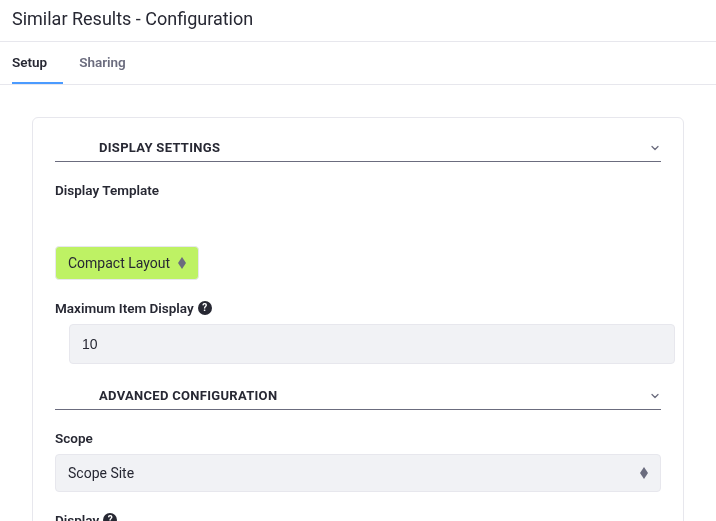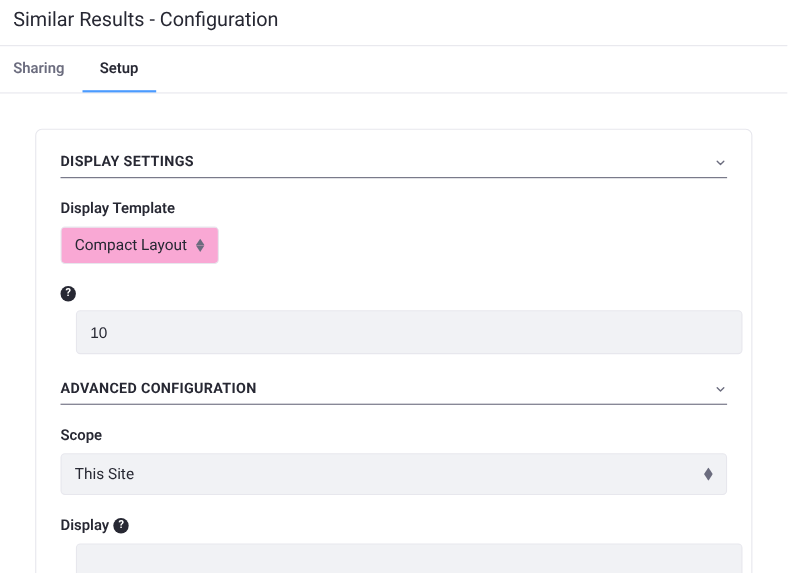--- a/index.html
+++ b/index.html
@@ -53,45 +53,47 @@
     align-items: center;
     border-bottom: 1px solid #6b6c7e;
     padding-bottom: 6px;
     margin-bottom: 18px;
     cursor: pointer;
   }
   .section-title {
     font-size: 13px;
     font-weight: 700;
     letter-spacing: 0.3px;
+    margin-left: 44px;
   }
   .chevron svg { display: block; }
   .field-label {
     font-size: 13.5px;
     font-weight: 600;
     color: #272833;
     margin-bottom: 8px;
     display: flex;
     align-items: center;
     gap: 4px;
     margin-top: 20px;
   }
   .field-block { margin-bottom: 24px; }
   .field-block.tight { margin-bottom: 18px; }
   .select-inline {
     display: inline-flex;
     align-items: center;
-    background: #f9a8d4;
+    background: #bef264;
     border: 1px solid #e7e7ed;
     border-radius: 4px;
     padding: 8px 12px;
     font-size: 14px;
     color: #272833;
     gap: 8px;
     cursor: pointer;
+    margin-top: 40px;
   }
   .select-full {
     display: flex;
     align-items: center;
     justify-content: space-between;
     background: #f1f2f5;
     border: 1px solid #e7e7ed;
     border-radius: 4px;
     padding: 10px 12px;
     font-size: 14px;
@@ -131,22 +133,22 @@
   }
   .sort-icon svg { display: block; }
 </style>
 </head>
 <body>
 
 <div class="page">
   <div class="page-title">Similar Results - Configuration</div>
 
   <div class="tabs">
+    <div class="tab active">Setup</div>
     <div class="tab">Sharing</div>
-    <div class="tab active">Setup</div>
   </div>
 
   <div class="content-wrap">
     <div class="panel">
 
       <div class="section-header">
         <span class="section-title">DISPLAY SETTINGS</span>
         <span class="chevron">
           <svg width="12" height="12" viewBox="0 0 24 24" fill="none" stroke="#6b6c7e" stroke-width="2.5" stroke-linecap="round" stroke-linejoin="round">
               <polyline points="6 9 12 15 18 9"></polyline>
@@ -164,38 +166,39 @@
               </svg>
             <svg width="8" height="6" viewBox="0 0 8 6">
                 <polygon points="0,0 8,0 4,6" fill="#6b6c7e"></polygon>
               </svg>
           </span>
         </div>
       </div>
 
       <div class="field-block">
         <div class="field-label">
+          <span>Maximum Item Display</span>
           <span class="help-icon">?</span>
         </div>
         <input class="input-full" type="text" value="10" style="">
       </div>
 
       <div class="section-header">
         <span class="section-title">ADVANCED CONFIGURATION</span>
         <span class="chevron">
           <svg width="12" height="12" viewBox="0 0 24 24" fill="none" stroke="#6b6c7e" stroke-width="2.5" stroke-linecap="round" stroke-linejoin="round">
               <polyline points="6 9 12 15 18 9"></polyline>
             </svg>
         </span>
       </div>
 
       <div class="field-block tight">
         <div class="field-label">Scope</div>
         <div class="select-full">
-          <span>This Site</span>
+          <span>Scope Site</span>
           <span class="sort-icon">
             <svg width="8" height="6" viewBox="0 0 8 6">
                 <polygon points="4,0 8,6 0,6" fill="#6b6c7e"></polygon>
               </svg>
             <svg width="8" height="6" viewBox="0 0 8 6">
                 <polygon points="0,0 8,0 4,6" fill="#6b6c7e"></polygon>
               </svg>
           </span>
         </div>
       </div>

